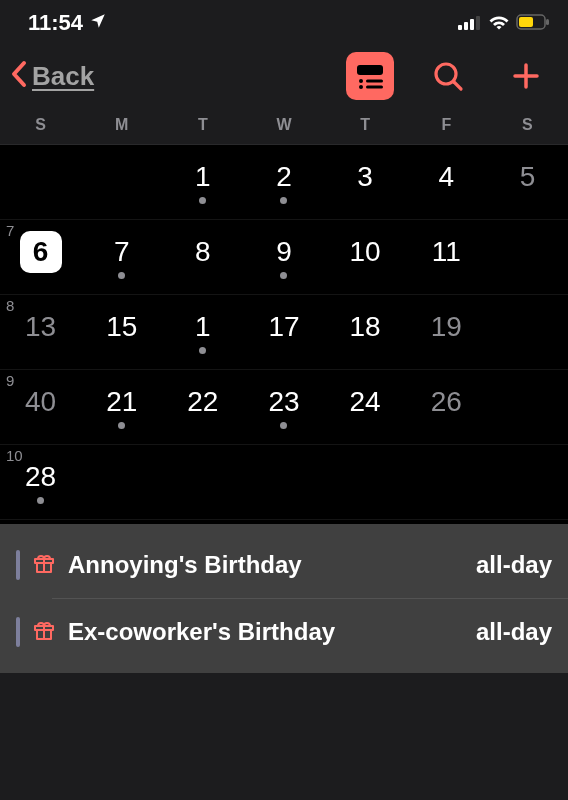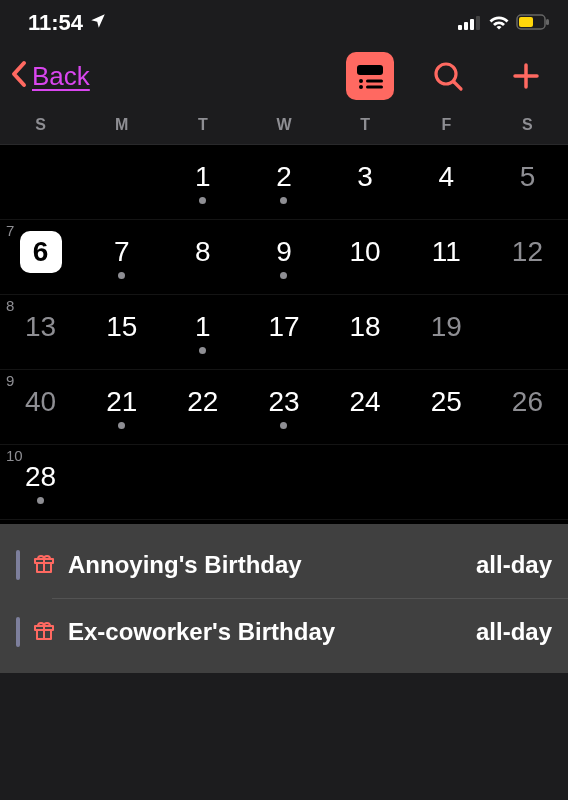--- a/index.html
+++ b/index.html
@@ -24,24 +24,24 @@
     .status-right { display: flex; align-items: center; gap: 6px; }
     .nav-bar {
       display: flex;
       justify-content: space-between;
       align-items: center;
       padding: 10px 18px 10px 10px;
     }
     .nav-left { display: flex; align-items: center; gap: 4px; color: #ff6961; }
     .back-label {
       font-size: 26px;
-      font-weight: 400;
+      font-weight: 700;
       text-decoration: underline;
       text-underline-offset: 4px;
-      color: #d946ef;
+      color: #a3a3a3;
       text-align: right;
     }
     .nav-right { display: flex; align-items: center; gap: 30px; }
     .icon-btn {
       width: 48px; height: 48px;
       display: flex; align-items: center; justify-content: center;
       border-radius: 10px;
     }
     .icon-btn.active { background: #ff6961; }
     .weekday-row {
@@ -253,24 +253,20 @@
         <div class="event-dot"></div>
       </div>
       <div class="day-cell">
         <div class="day-num">10</div>
         <div class="event-dot hidden"></div>
       </div>
       <div class="day-cell">
         <div class="day-num">11</div>
         <div class="event-dot hidden"></div>
       </div>
-      <div class="day-cell">
-        <div class="day-num dim">12</div>
-        <div class="event-dot hidden"></div>
-      </div>
     </div>
     <div class="week-row">
       <div class="week-num">8</div>
       <div class="day-cell">
         <div class="day-num dim">13</div>
         <div class="event-dot hidden"></div>
       </div>
       <div class="day-cell">
         <div class="day-num">15</div>
         <div class="event-dot hidden"></div>
@@ -305,24 +301,20 @@
       <div class="day-cell">
         <div class="day-num">22</div>
         <div class="event-dot hidden"></div>
       </div>
       <div class="day-cell">
         <div class="day-num">23</div>
         <div class="event-dot"></div>
       </div>
       <div class="day-cell">
         <div class="day-num">24</div>
-        <div class="event-dot hidden"></div>
-      </div>
-      <div class="day-cell">
-        <div class="day-num">25</div>
         <div class="event-dot hidden"></div>
       </div>
       <div class="day-cell">
         <div class="day-num dim">26</div>
         <div class="event-dot hidden"></div>
       </div>
     </div>
     <div class="week-row">
       <div class="week-num">10</div>
       <div class="day-cell">

